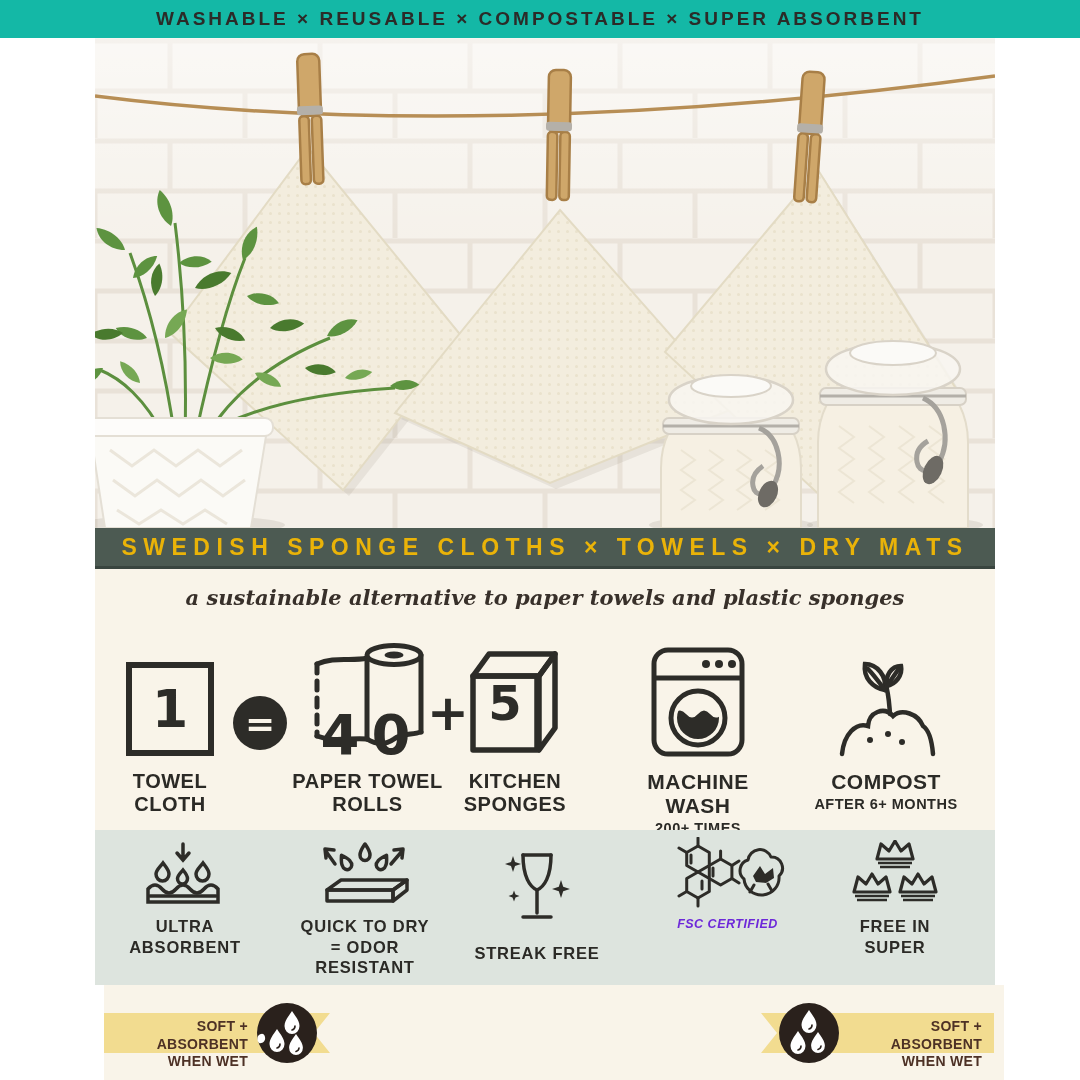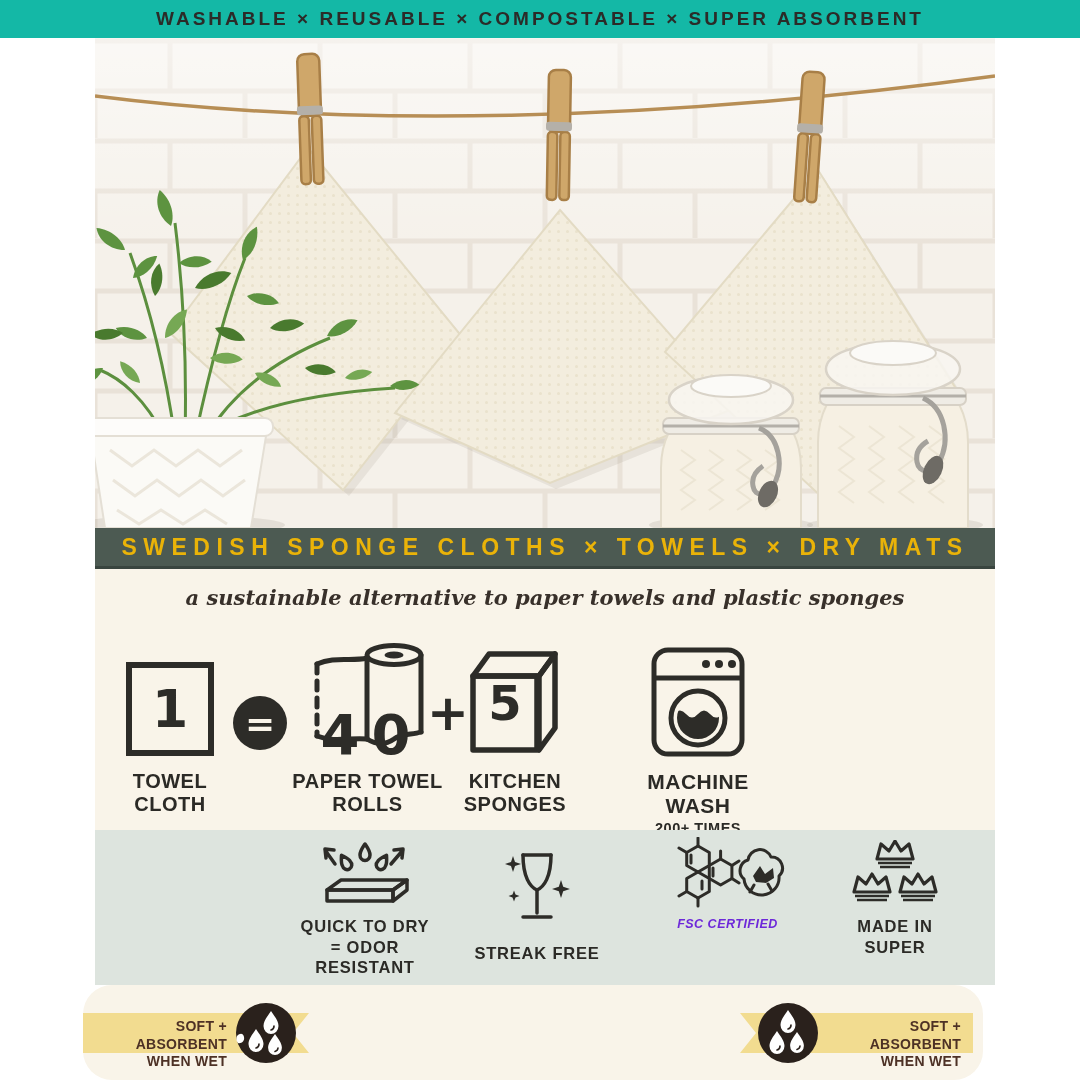--- a/index.html
+++ b/index.html
@@ -38,21 +38,21 @@
   .plus-sign{font-family:"DejaVu Sans",sans-serif;font-weight:bold;font-size:50px;color:#2d2c28;}
   .eq-label{margin-top:12px;font-weight:bold;font-size:20px;letter-spacing:.5px;line-height:1.15;color:#2b2a26;}
   .eq-sub{margin-top:2px;font-weight:bold;font-size:14.5px;letter-spacing:.5px;color:#2b2a26;}
   
   .band{position:absolute;left:95px;top:830px;width:900px;height:155px;background:#dde4de;}
   .feat{position:absolute;top:0;height:155px;text-align:center;}
   .f-icon{height:86px;display:flex;align-items:center;justify-content:center;}
   .f-label{font-weight:bold;font-size:16.5px;letter-spacing:.8px;line-height:1.25;color:#2b2a26;}
   .f-fsc{font-style:italic;font-weight:bold;font-size:12.5px;letter-spacing:.5px;color:#6d28d9;margin-top:1px;}
   
-  .bottom{position:absolute;left:83px;top:985px;width:900px;height:95px;background:#f9f4e9;border-radius:29px;}
+  .bottom{position:absolute;left:104px;top:985px;width:900px;height:95px;background:#f9f4e9;}
   .ribbon{position:absolute;top:28px;height:40px;}
   .ribbon-bg{position:absolute;inset:0;background:#f2dc90;}
   .notch-right{clip-path:polygon(0 0,100% 0,calc(100% - 16px) 50%,100% 100%,0 100%);}
   .notch-left{clip-path:polygon(16px 0,100% 0,100% 100%,16px 100%,0 50%,16px 0);
               clip-path:polygon(0 0,100% 0,100% 100%,0 100%,16px 50%);}
   .ribbon-text{position:absolute;top:5px;font-weight:bold;font-size:14px;line-height:1.25;
                letter-spacing:.3px;color:#4d3125;text-align:right;}
   .badge{position:absolute;top:-11px;width:62px;height:62px;}
   .margin-white-l{position:absolute;left:0;top:38px;width:95px;height:1042px;background:#ffffff;}
   .margin-white-r{position:absolute;left:995px;top:38px;width:85px;height:1042px;background:#ffffff;}
@@ -298,24 +298,65 @@
           </g>
           <path d="M24,68 q6,-7 12,0 t12,0 t12,0 t12,0 V98 H24 Z" fill="#2d2c28" clip-path="url(#doorclip)"></path>
         </svg>
       </div>
       <div class="eq-label" style="font-size:21px;">
         <div>MACHINE WASH</div>
       </div>
       <div class="eq-sub">200+ TIMES</div>
     </div>
 
+    <div class="eq-item" style="left:706px;width:170px;">
+      <div class="icon-zone">
+        <svg width="100" height="108" viewBox="0 0 100 108">
+          <g fill="none" stroke="#2d2c28" stroke-width="4.5" stroke-linecap="round">
+            <path d="M6,104 C8,84 20,72 32,76 C33,62 48,56 57,66 C66,58 82,64 87,76 C93,80 96,92 97,104"></path>
+            <path d="M54,64 C53,52 53,44 49,32"></path>
+            <path d="M49,40 C37,38 27,28 29,14 C41,14 51,26 49,40 Z"></path>
+            <path d="M49,40 C43,32 37,24 32,19"></path>
+            <path d="M51,36 C59,34 67,26 65,16 C55,16 49,26 51,36 Z"></path>
+            <path d="M51,36 C55,30 59,24 62,20"></path>
+          </g>
+          <g fill="#2d2c28">
+            <circle cx="34" cy="90" r="3"></circle>
+              <circle cx="52" cy="84" r="3"></circle>
+              <circle cx="66" cy="92" r="3"></circle>
+          </g>
+        </svg>
+      </div>
+      <div class="eq-label" style="font-size:21px;">
+        <div>COMPOST</div>
+      </div>
+      <div class="eq-sub">AFTER 6+ MONTHS</div>
+    </div>
   </div>
 
   <div class="band">
 
+    <div class="feat" style="left:10px;width:160px;">
+      <div class="f-icon">
+        <svg width="84" height="74" viewBox="0 0 84 74">
+          <g fill="none" stroke="#2d2c28" stroke-width="3.5" stroke-linecap="round">
+            <path d="M5,53 q7,-8 14,0 t14,0 t14,0 t14,0 t14,0 v13 H5 Z"></path>
+            <path d="M7,60 H73"></path>
+            <path d="M20,27 C23,31 26,34 26,38 A6.5,7 0 1 1 13,38 C13,34 17,31 20,27 Z"></path>
+            <path d="M60,27 C63,31 66,34 66,38 A6.5,7 0 1 1 53,38 C53,34 57,31 60,27 Z"></path>
+            <path d="M40,34 C42.5,37 44.5,39.5 44.5,42.5 A5,5.5 0 1 1 34.5,42.5 C34.5,39.5 37.5,37 40,34 Z"></path>
+            <path d="M40,8 V22 M34,17 L40,24 L46,17"></path>
+          </g>
+        </svg>
+      </div>
+      <div class="f-label">
+        <div>ULTRA</div>
+        <div>ABSORBENT</div>
+      </div>
+    </div>
 
     <div class="feat" style="left:185px;width:170px;">
       <div class="f-icon">
         <svg width="92" height="74" viewBox="0 0 92 74">
           <g fill="none" stroke="#2d2c28" stroke-width="3.5" stroke-linecap="round" stroke-linejoin="round">
             <polygon points="8,54 22,44 88,44 74,54"></polygon>
             <rect x="8" y="54" width="66" height="11"></rect>
             <polygon points="74,54 88,44 88,54 74,65"></polygon>
             <g transform="translate(27,27) rotate(-30)">
                 <path d="M0,-9 C2.5,-5 4.5,-2.5 4.5,.5 A4.7,5 0 1 1 -4.5,.5 C-4.5,-2.5 -2.5,-5 0,-9 Z"></path>
@@ -385,21 +426,21 @@
               <path d="M3,19 L7,4 L15,11 L21,1 L27,11 L35,4 L39,19 Z" fill="none" stroke="#2d2c28" stroke-width="3.2" stroke-linejoin="round"></path>
               <path d="M4,23 H38 M6,27 H36" fill="none" stroke="#2d2c28" stroke-width="2.6"></path>
             </g>
           </defs>
           <use href="#crownShape" transform="translate(23,0)"></use>
           <use href="#crownShape" transform="translate(0,33)"></use>
           <use href="#crownShape" transform="translate(46,33)"></use>
         </svg>
       </div>
       <div class="f-label">
-        <div>MADE IN</div>
+        <div>FREE IN</div>
         <div>SUPER</div>
       </div>
     </div>
   </div>
 
   <div class="bottom">
 
     <div class="ribbon" style="left:0;width:226px;">
       <div class="ribbon-bg notch-right"></div>
       <div class="ribbon-text" style="left:8px;width:136px;">

